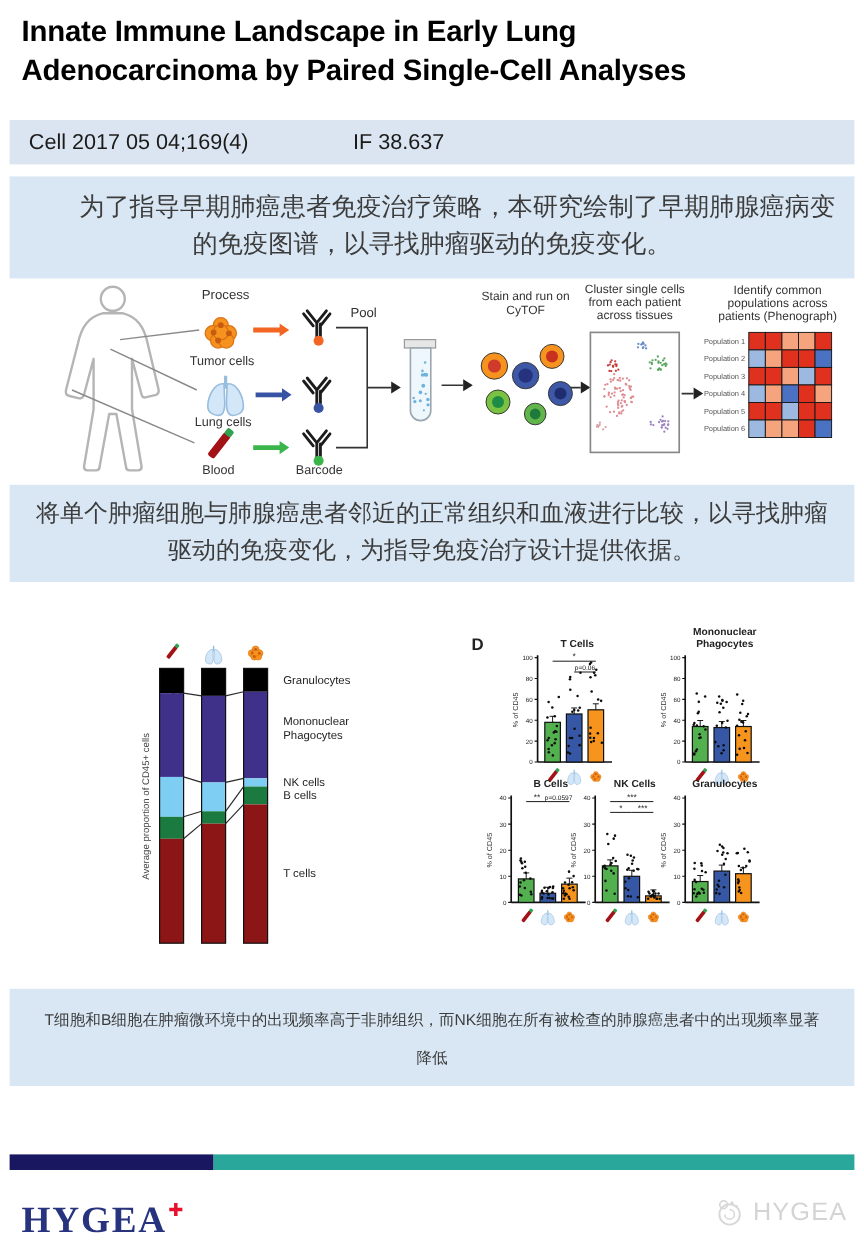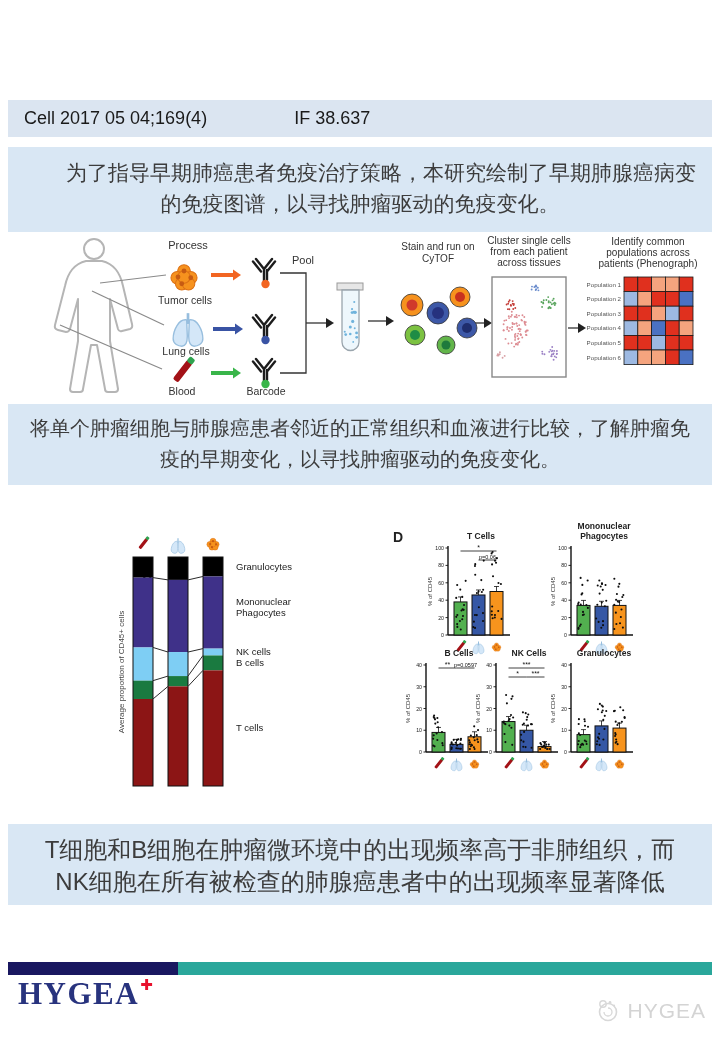--- a/index.html
+++ b/index.html
@@ -8,40 +8,44 @@
   .title{position:absolute;left:18px;top:10px;width:690px;font-size:24.5px;line-height:33px;
          font-weight:bold;letter-spacing:-0.2px;color:#000;}
   .journal-bar{position:absolute;left:8px;top:100px;width:704px;height:37px;background:#dbe5f1;
          font-size:18px;line-height:37px;padding-left:16px;box-sizing:border-box;color:#1a1a1a;}
   .journal-bar .if-label{margin-left:82px;}
   .blue-box{position:absolute;left:8px;width:704px;background:#d9e7f4;box-sizing:border-box;color:#3c3c3c;}
   .box1{top:147px;height:85px;padding:10px 16px;font-size:21px;line-height:31px;}
   .box1 p,.box2 p,.box3 p{margin:0;text-align:center;}
   .indent{text-indent:2em;}
   .box2{top:404px;height:81px;padding:9px 16px;font-size:20px;line-height:31px;}
-  .box3{top:824px;height:81px;padding:10px 28px;font-size:24px;line-height:32px;text-align:center;}
+  .box3{top:824px;height:81px;padding:10px 28px;font-size:13px;line-height:32px;text-align:center;}
   figure.fig{position:absolute;left:8px;margin:0;padding:0;}
   .fig1{top:233px;}
   .fig2{top:500px;}
   svg text{font-family:"Liberation Sans","DejaVu Sans",sans-serif;}
   .footer-bar{position:absolute;left:8px;top:962px;width:704px;height:13px;display:flex;}
   .footer-bar .navy{width:170px;height:13px;background:#191760;}
   .footer-bar .teal{flex:1;height:13px;background:#2aa79b;}
-  .logo{position:absolute;left:18px;top:976px;}
+  .logo{position:absolute;left:18px;top:999px;}
   .logo-text{font-family:"Liberation Serif","DejaVu Serif",serif;font-weight:bold;font-size:31px;
              color:#28337e;letter-spacing:1.5px;}
   .logo-cross{position:relative;top:-14px;font-size:15px;color:#e8112d;margin-left:1px;font-weight:bold;}
   .watermark{position:absolute;right:14px;top:998px;display:flex;align-items:center;gap:6px;
              color:#d4d4d4;font-size:21px;letter-spacing:1px;}
 </style>
 </head>
 <body>
 
 <div class="page">
 
+  <div class="title">
+    <div>Innate Immune Landscape in Early Lung</div>
+    <div>Adenocarcinoma by Paired Single-Cell Analyses</div>
+  </div>
 
   <div class="journal-bar">
     <span>Cell 2017 05 04;169(4)</span>
     <span class="if-label">IF 38.637</span>
   </div>
 
   <div class="blue-box box1">
     <p class="indent">为了指导早期肺癌患者免疫治疗策略，本研究绘制了早期肺腺癌病变的免疫图谱，以寻找肿瘤驱动的免疫变化。</p>
   </div>
 
@@ -346,21 +350,21 @@
             <rect x="629.8" y="117" width="13.8" height="14.6" fill="#f5a47e" stroke="#1a1a1a" stroke-width="0.8"></rect>
             <rect x="643.6" y="117" width="13.8" height="14.6" fill="#f5a47e" stroke="#1a1a1a" stroke-width="0.8"></rect>
             <rect x="657.4" y="117" width="13.8" height="14.6" fill="#e0301e" stroke="#1a1a1a" stroke-width="0.8"></rect>
             <rect x="671.2" y="117" width="13.8" height="14.6" fill="#4a71c2" stroke="#1a1a1a" stroke-width="0.8"></rect>
           </g>
         </g>
     </svg>
   </figure>
 
   <div class="blue-box box2">
-    <p>将单个肿瘤细胞与肺腺癌患者邻近的正常组织和血液进行比较，了解肿瘤免疫的早期变化，以寻找肿瘤驱动的免疫变化。</p>
+    <p>将单个肿瘤细胞与肺腺癌患者邻近的正常组织和血液进行比较，以寻找肿瘤驱动的免疫变化，为指导免疫治疗设计提供依据。</p>
   </div>
 
   <figure class="fig fig2">
     <svg id="fig2" width="704" height="322" viewBox="0 0 704 322">
       <text x="134" y="80" font-size="14" font-weight="bold" fill="#222">C</text>
       <text x="385" y="42" font-size="14" font-weight="bold" fill="#222">D</text>
       <g id="fig2-dyn">
           <g>
             <text x="116" y="172" font-size="8" fill="#444" text-anchor="middle" transform="rotate(-90 116 172)">Average proportion of CD45+ cells</text>
             <g transform="translate(135,44) rotate(38)">

